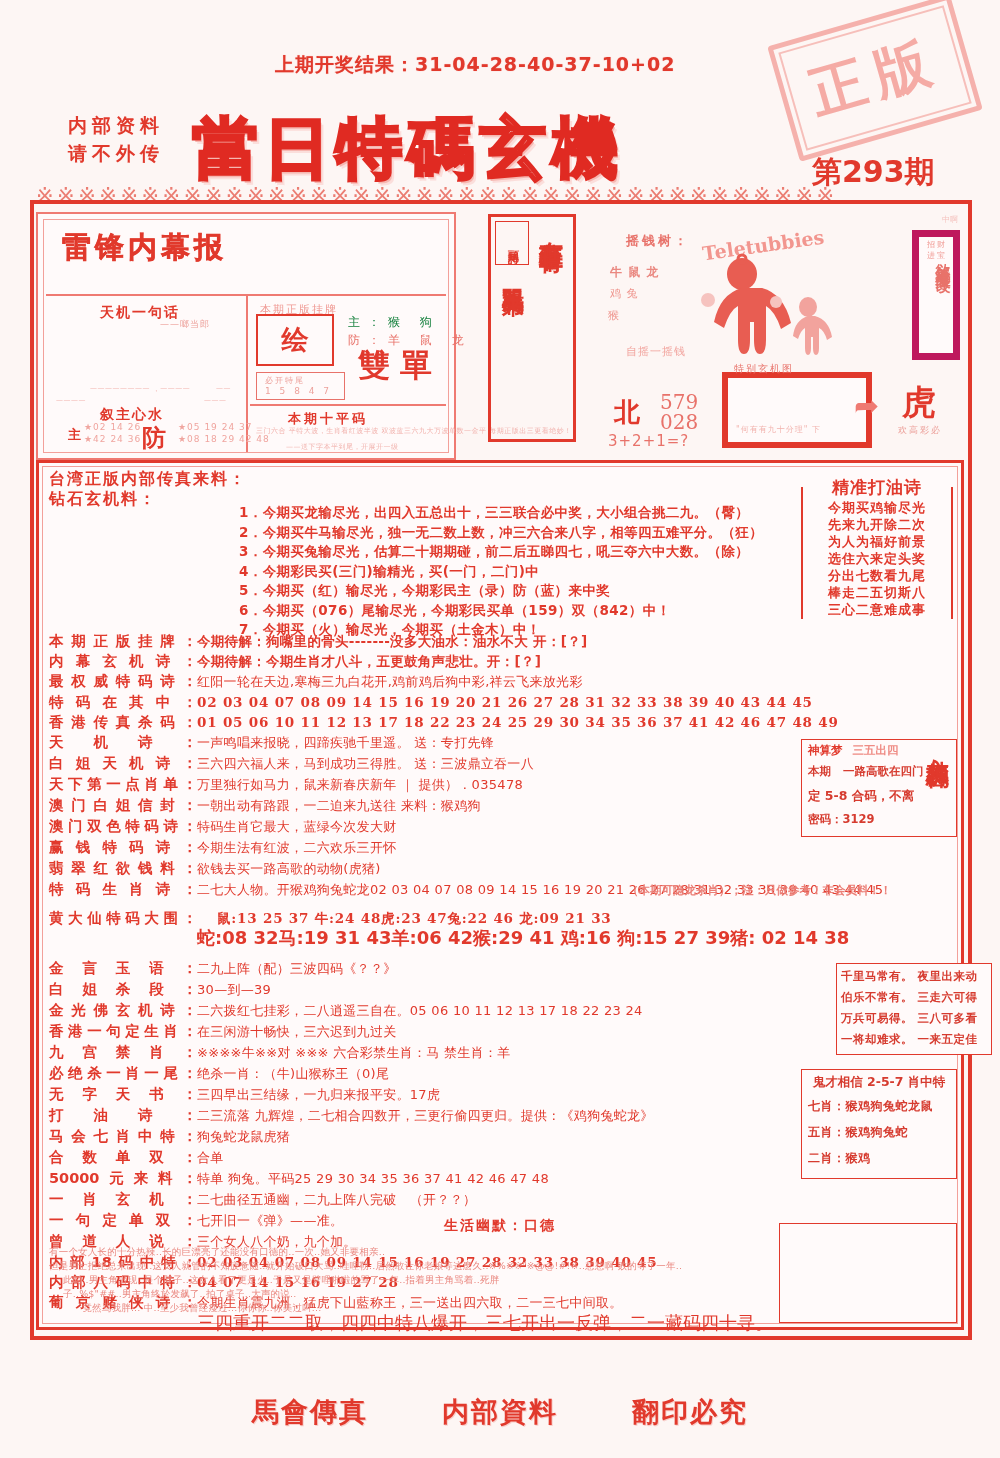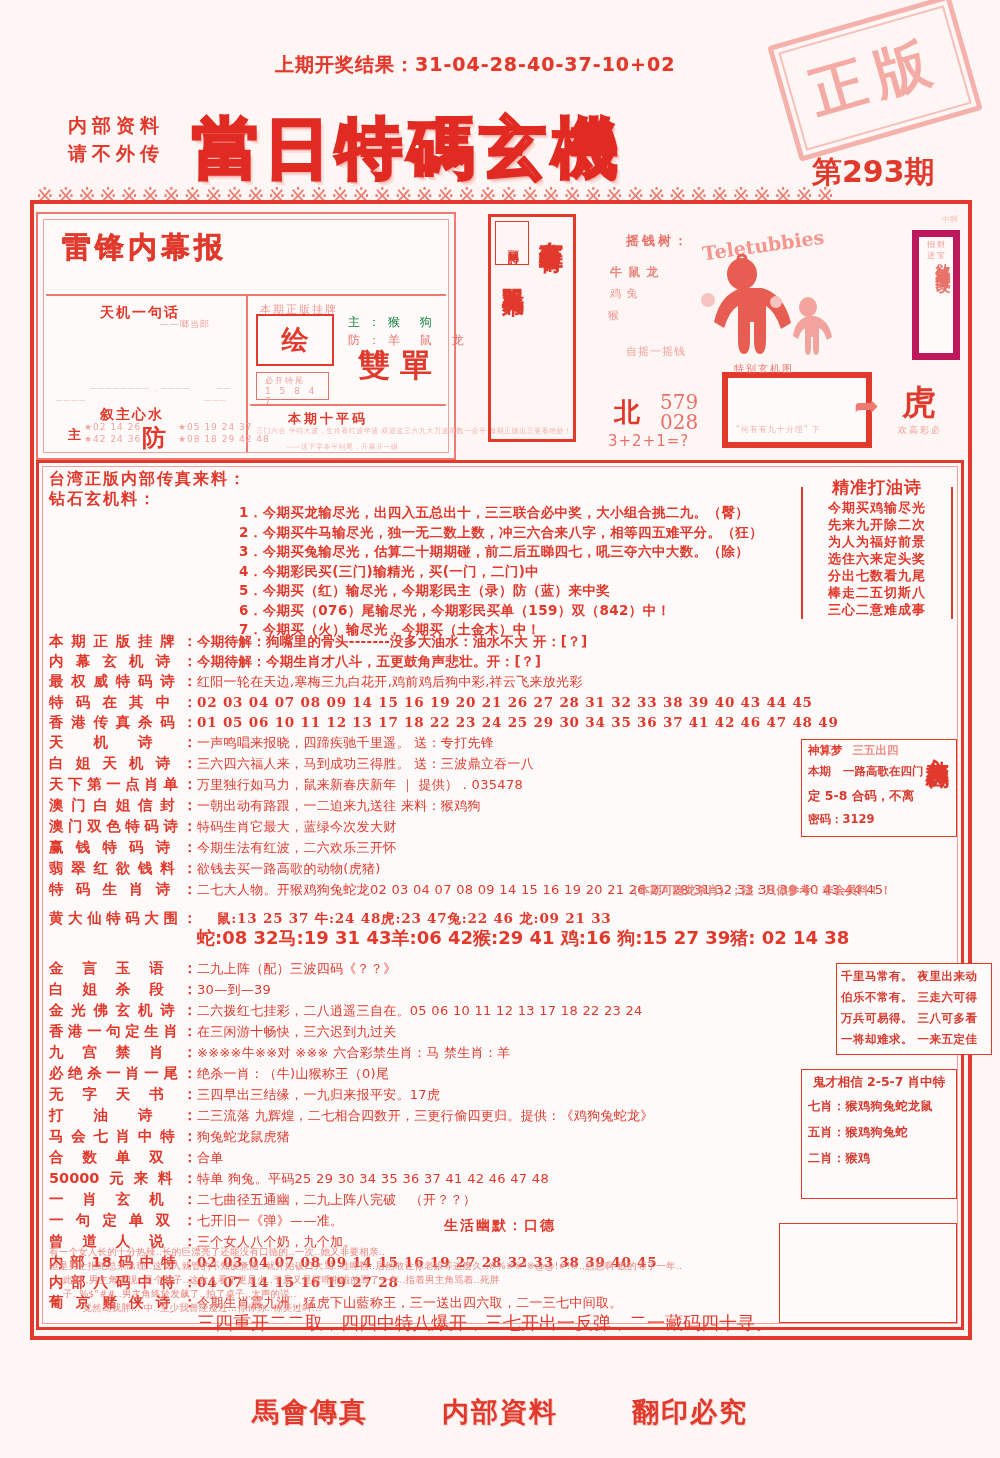--- a/index.html
+++ b/index.html
@@ -85,21 +85,21 @@
   .lf-nums { position:absolute; font-size:9px; color:#f0a59f; letter-spacing:1px; white-space:nowrap;}
   .lf-tiny { position:absolute; font-size:7px; color:#f2b3ae; letter-spacing:.5px; white-space:nowrap;}
   .lf-r1 { position:absolute; left:222px; top:88px; font-size:11px; color:#f09a94; letter-spacing:2px;}
   .lf-box {
     position:absolute; left:218px; top:100px; width:78px; height:52px;
     border:2px solid #e1392c; display:flex; align-items:center; justify-content:center;
   }
   .lf-box span { font-size:27px; font-weight:bold; color:#e1392c; font-family:"DejaVu Serif", serif;}
   .lf-r2 { position:absolute; left:310px; top:100px; font-size:12px; color:#15803d; letter-spacing:8px; white-space:nowrap;}
   .lf-r3 { position:absolute; left:310px; top:118px; font-size:12px; color:#e8726a; letter-spacing:8px; white-space:nowrap;}
-  .lf-box2 { position:absolute; left:218px; top:158px; width:73px; height:28px; border:1px solid #e8726a; }
+  .lf-box2 { position:absolute; left:218px; top:158px; width:89px; height:28px; border:1px solid #e8726a; }
   .lf-box2 .a { position:absolute; left:8px; top:2px; font-size:8px; color:#eda29c; letter-spacing:2px;}
   .lf-box2 .b { position:absolute; left:8px; top:13px; font-size:9px; color:#eda29c; letter-spacing:3px;}
   .lf-shuangdan { position:absolute; left:320px; top:130px; font-size:32px; font-weight:bold; color:#e1392c; letter-spacing:10px; font-family:"DejaVu Serif", serif;}
   .lf-hr2 { position:absolute; left:212px; right:8px; top:190px; border-top:2px solid #ef7a72;}
   .lf-bt { position:absolute; left:250px; top:196px; font-size:13px; font-weight:bold; color:#e1392c; letter-spacing:3px;}
   .lf-bt2 { position:absolute; left:218px; top:214px; font-size:7px; color:#f2b3ae; letter-spacing:.5px; white-space:nowrap;}
 
   .toushi {
     position:absolute; left:452px; top:2px; width:88px; height:228px;
     border:3px solid #e1392c;
@@ -188,21 +188,21 @@
   #dream-box .r4 { position:absolute; left:6px; top:72px; font-size:11.5px; font-weight:bold; white-space:nowrap;}
   #dream-box .vert {
     position:absolute; right:2px; top:0px; writing-mode:vertical-rl;
     font-size:23px; font-weight:bold; color:#e1392c; letter-spacing:2px;
     font-family:"DejaVu Serif", serif;
   }
 
   #prov-box { left:762px; top:500px; width:156px; height:92px;margin-left:35px; }
   #prov-box .ln { position:absolute; left:4px; font-size:11.5px; font-weight:bold; white-space:nowrap; letter-spacing:.5px;}
 
-  #ghost-box { left:762px; top:606px; width:156px; height:130px; }
+  #ghost-box { left:762px; top:606px; width:156px; height:110px; }
   #ghost-box .hd { position:absolute; left:0; right:0; top:4px; text-align:center; font-size:12.5px; font-weight:bold;}
   #ghost-box .ln { position:absolute; left:6px; font-size:12px; font-weight:bold; white-space:nowrap; letter-spacing:.5px;}
 
   
   .footer {
     position:absolute; left:0; right:0; top:1394px;
     display:flex; justify-content:center; gap:74px;
     font-size:27px; font-weight:bold; color:#e1392c;
     letter-spacing:2px; font-family:"DejaVu Serif", serif;
   }

